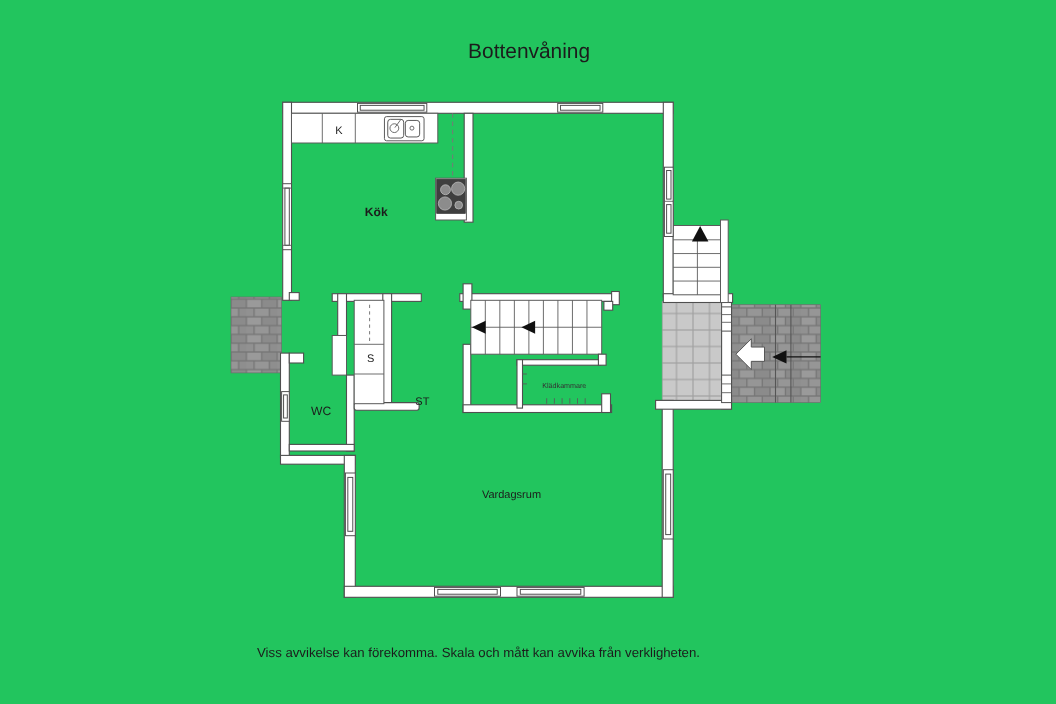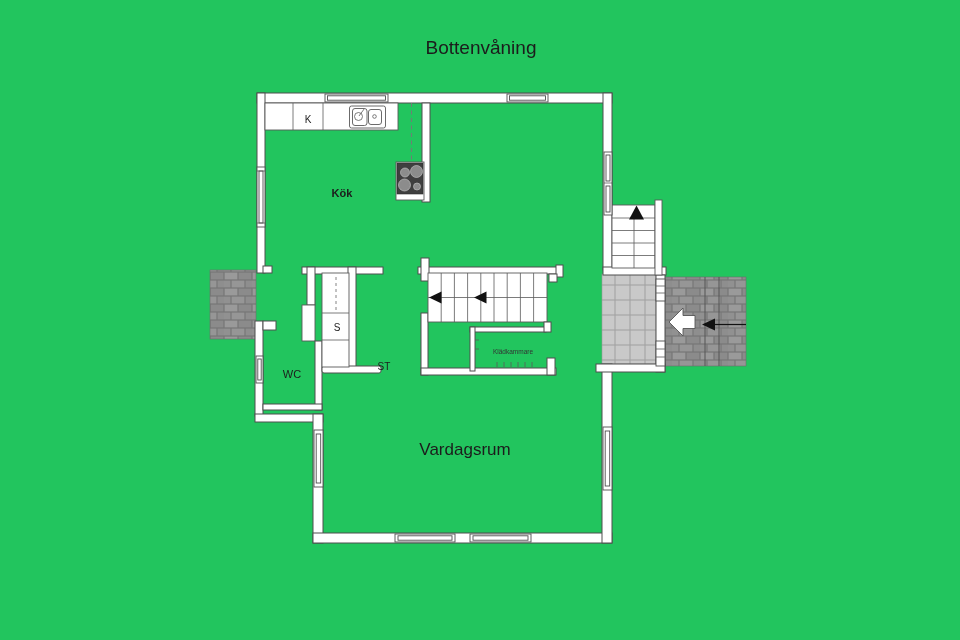--- a/index.html
+++ b/index.html
@@ -7,21 +7,21 @@
   #plan-svg{position:absolute;left:0;top:0;}
   .label{position:absolute;transform:translate(-50%,-50%);color:#1c1c1c;white-space:nowrap;
          font-family:"Liberation Sans",sans-serif;}
   .title{left:481px;top:48px;font-size:19px;}
   .lbl-kok{left:342px;top:193px;font-size:11px;font-weight:bold;}
   .lbl-k{left:308px;top:119px;font-size:10px;}
   .lbl-wc{left:292px;top:374px;font-size:11px;text-align:right;}
   .lbl-s{left:337px;top:327px;font-size:10px;}
   .lbl-st{left:338px;top:366px;font-size:10px;margin-left:46px;}
   .lbl-kk{left:513px;top:351px;font-size:6.5px;color:#333;}
-  .lbl-vr{left:465px;top:450px;font-size:17px;}
+  .lbl-vr{left:465px;top:450px;font-size:10px;}
   .disclaimer{left:435px;top:593px;font-size:12px;}
   .wall{fill:#ffffff;stroke:#4f4f4f;stroke-width:1;}
   .thin{fill:#ffffff;stroke:#5a5a5a;stroke-width:0.9;}
   .ln{stroke:#5a5a5a;stroke-width:0.8;fill:none;}
   .win{fill:#ffffff;stroke:#4f4f4f;stroke-width:0.9;}
 </style>
 </head>
 <body>
 
 <div id="stage">
@@ -218,13 +218,14 @@
   </svg>
 
   <div class="label title">Bottenvåning</div>
   <div class="label lbl-k">K</div>
   <div class="label lbl-kok">Kök</div>
   <div class="label lbl-wc">WC</div>
   <div class="label lbl-s">S</div>
   <div class="label lbl-st">ST</div>
   <div class="label lbl-kk">Klädkammare</div>
   <div class="label lbl-vr">Vardagsrum</div>
+  <div class="label disclaimer">Viss avvikelse kan förekomma. Skala och mått kan avvika från verkligheten.</div>
 </div>
 
 </body></html>

